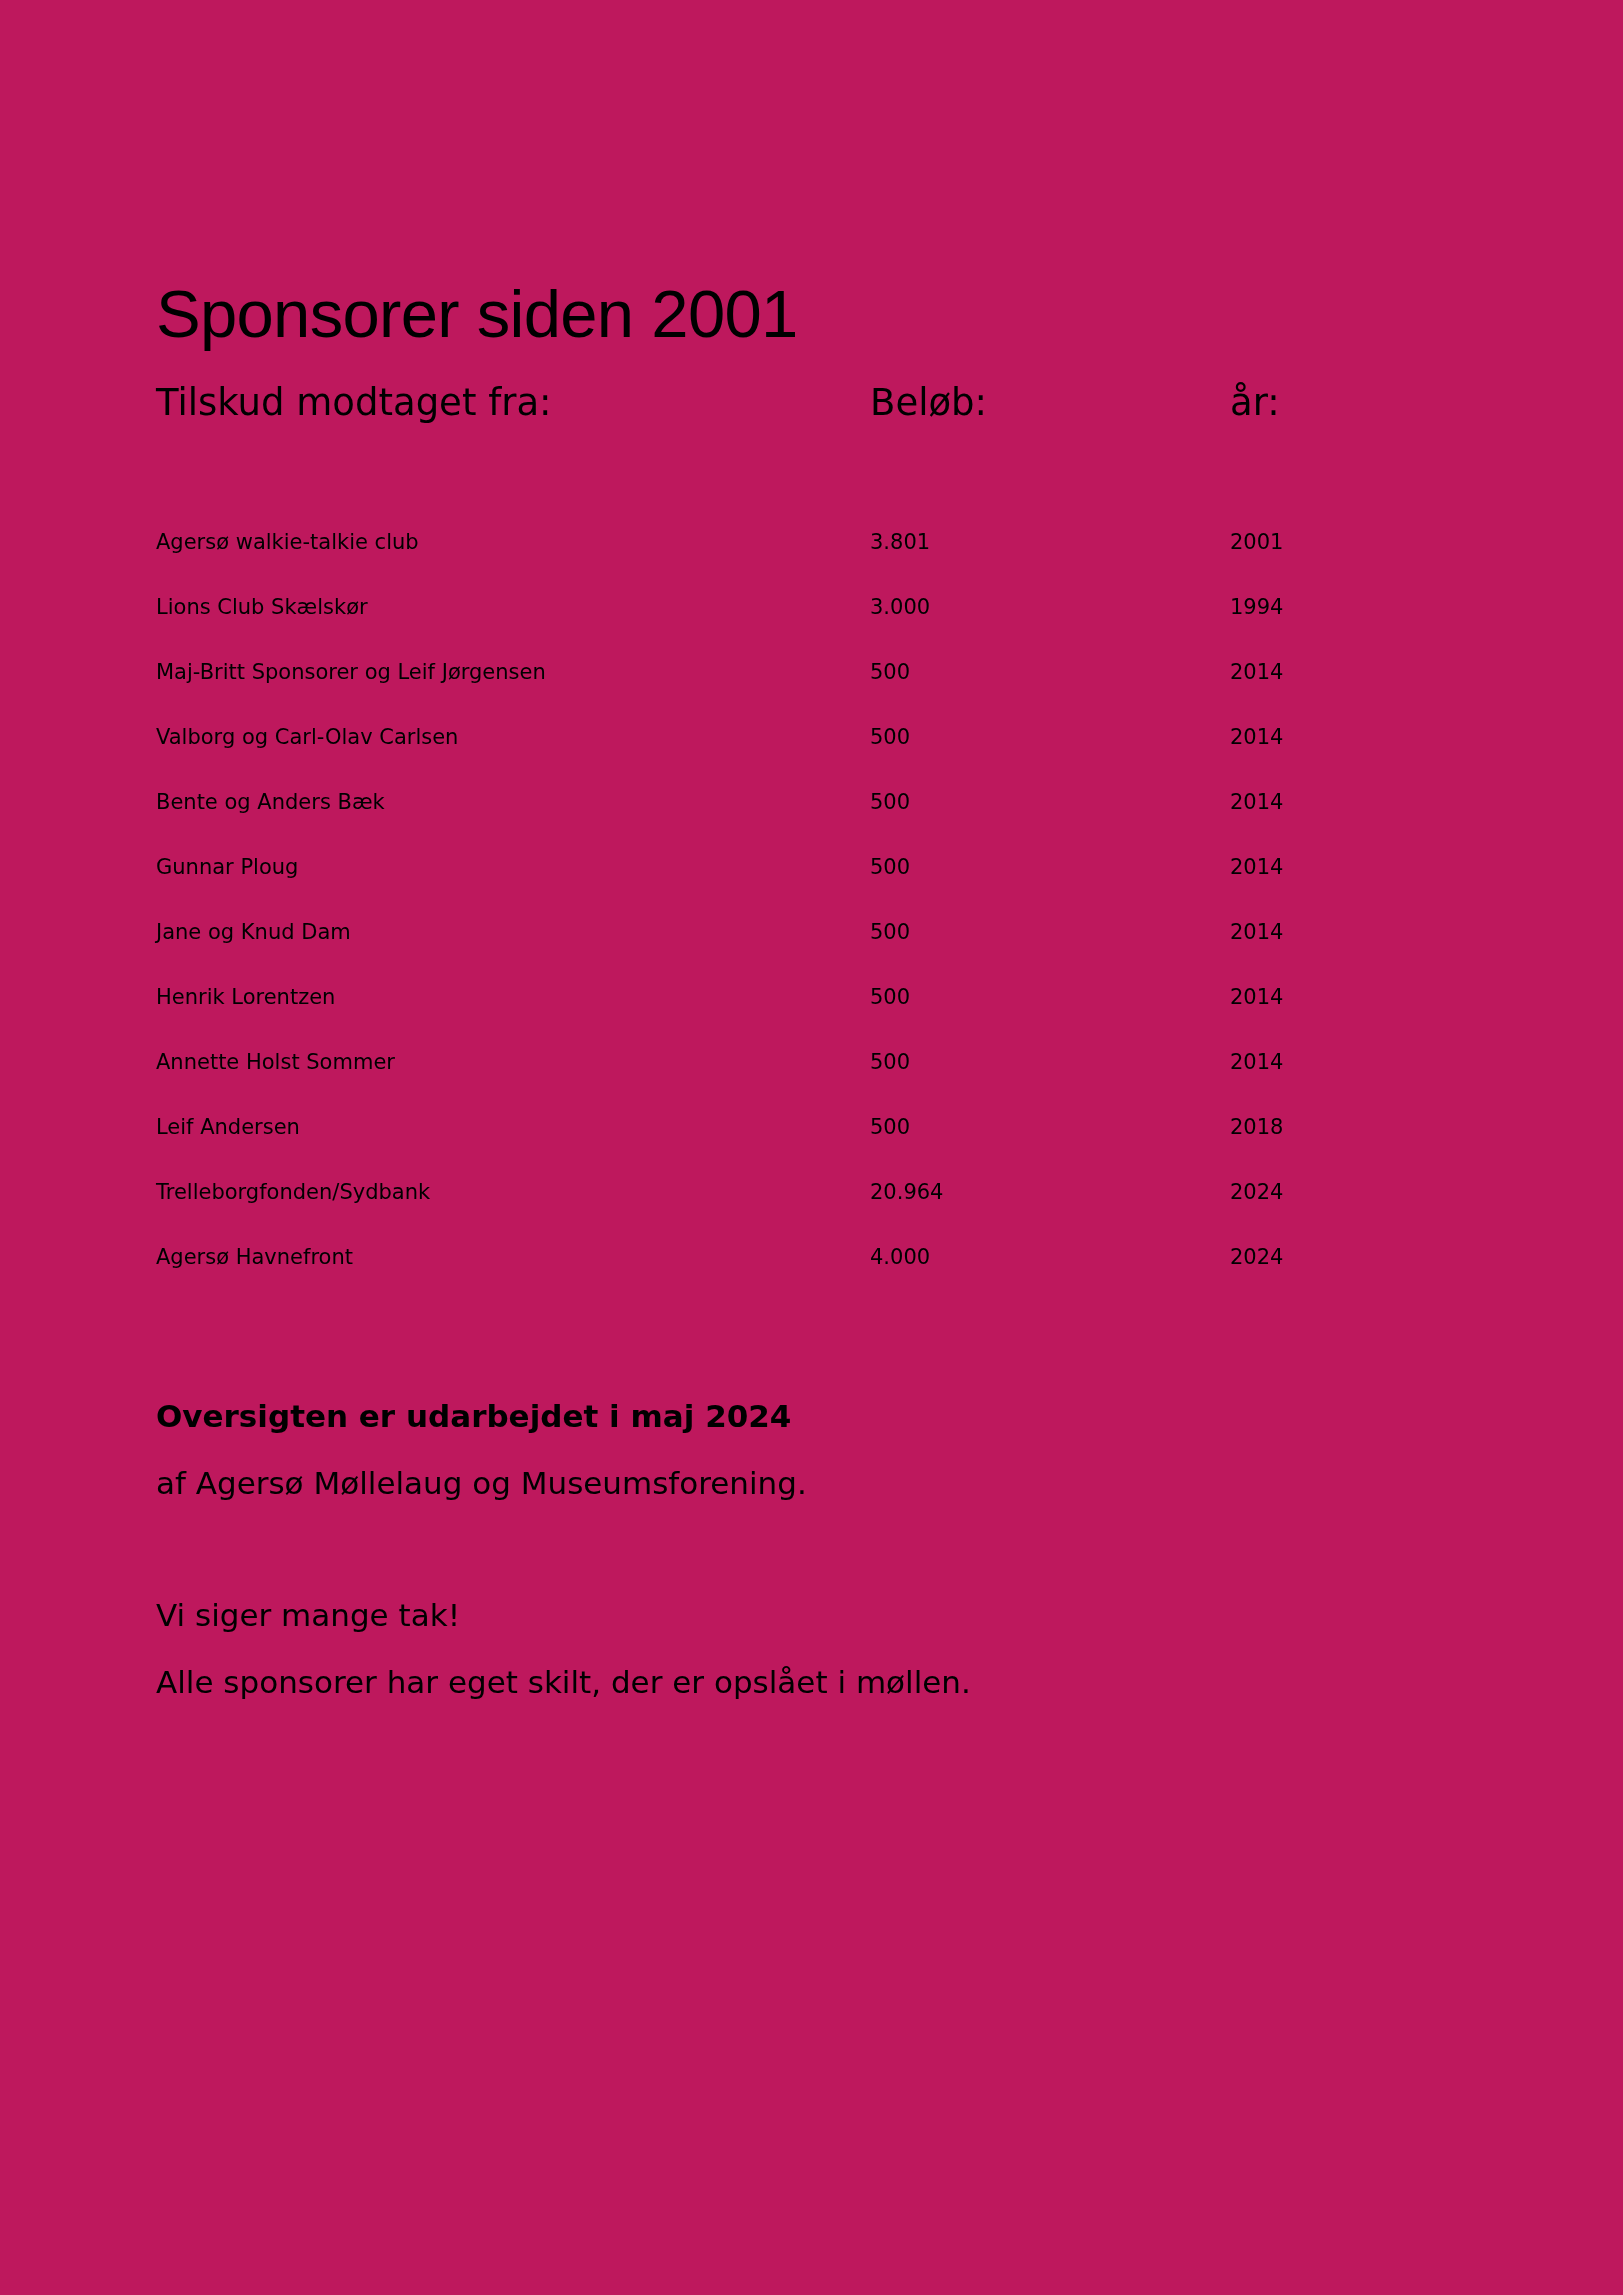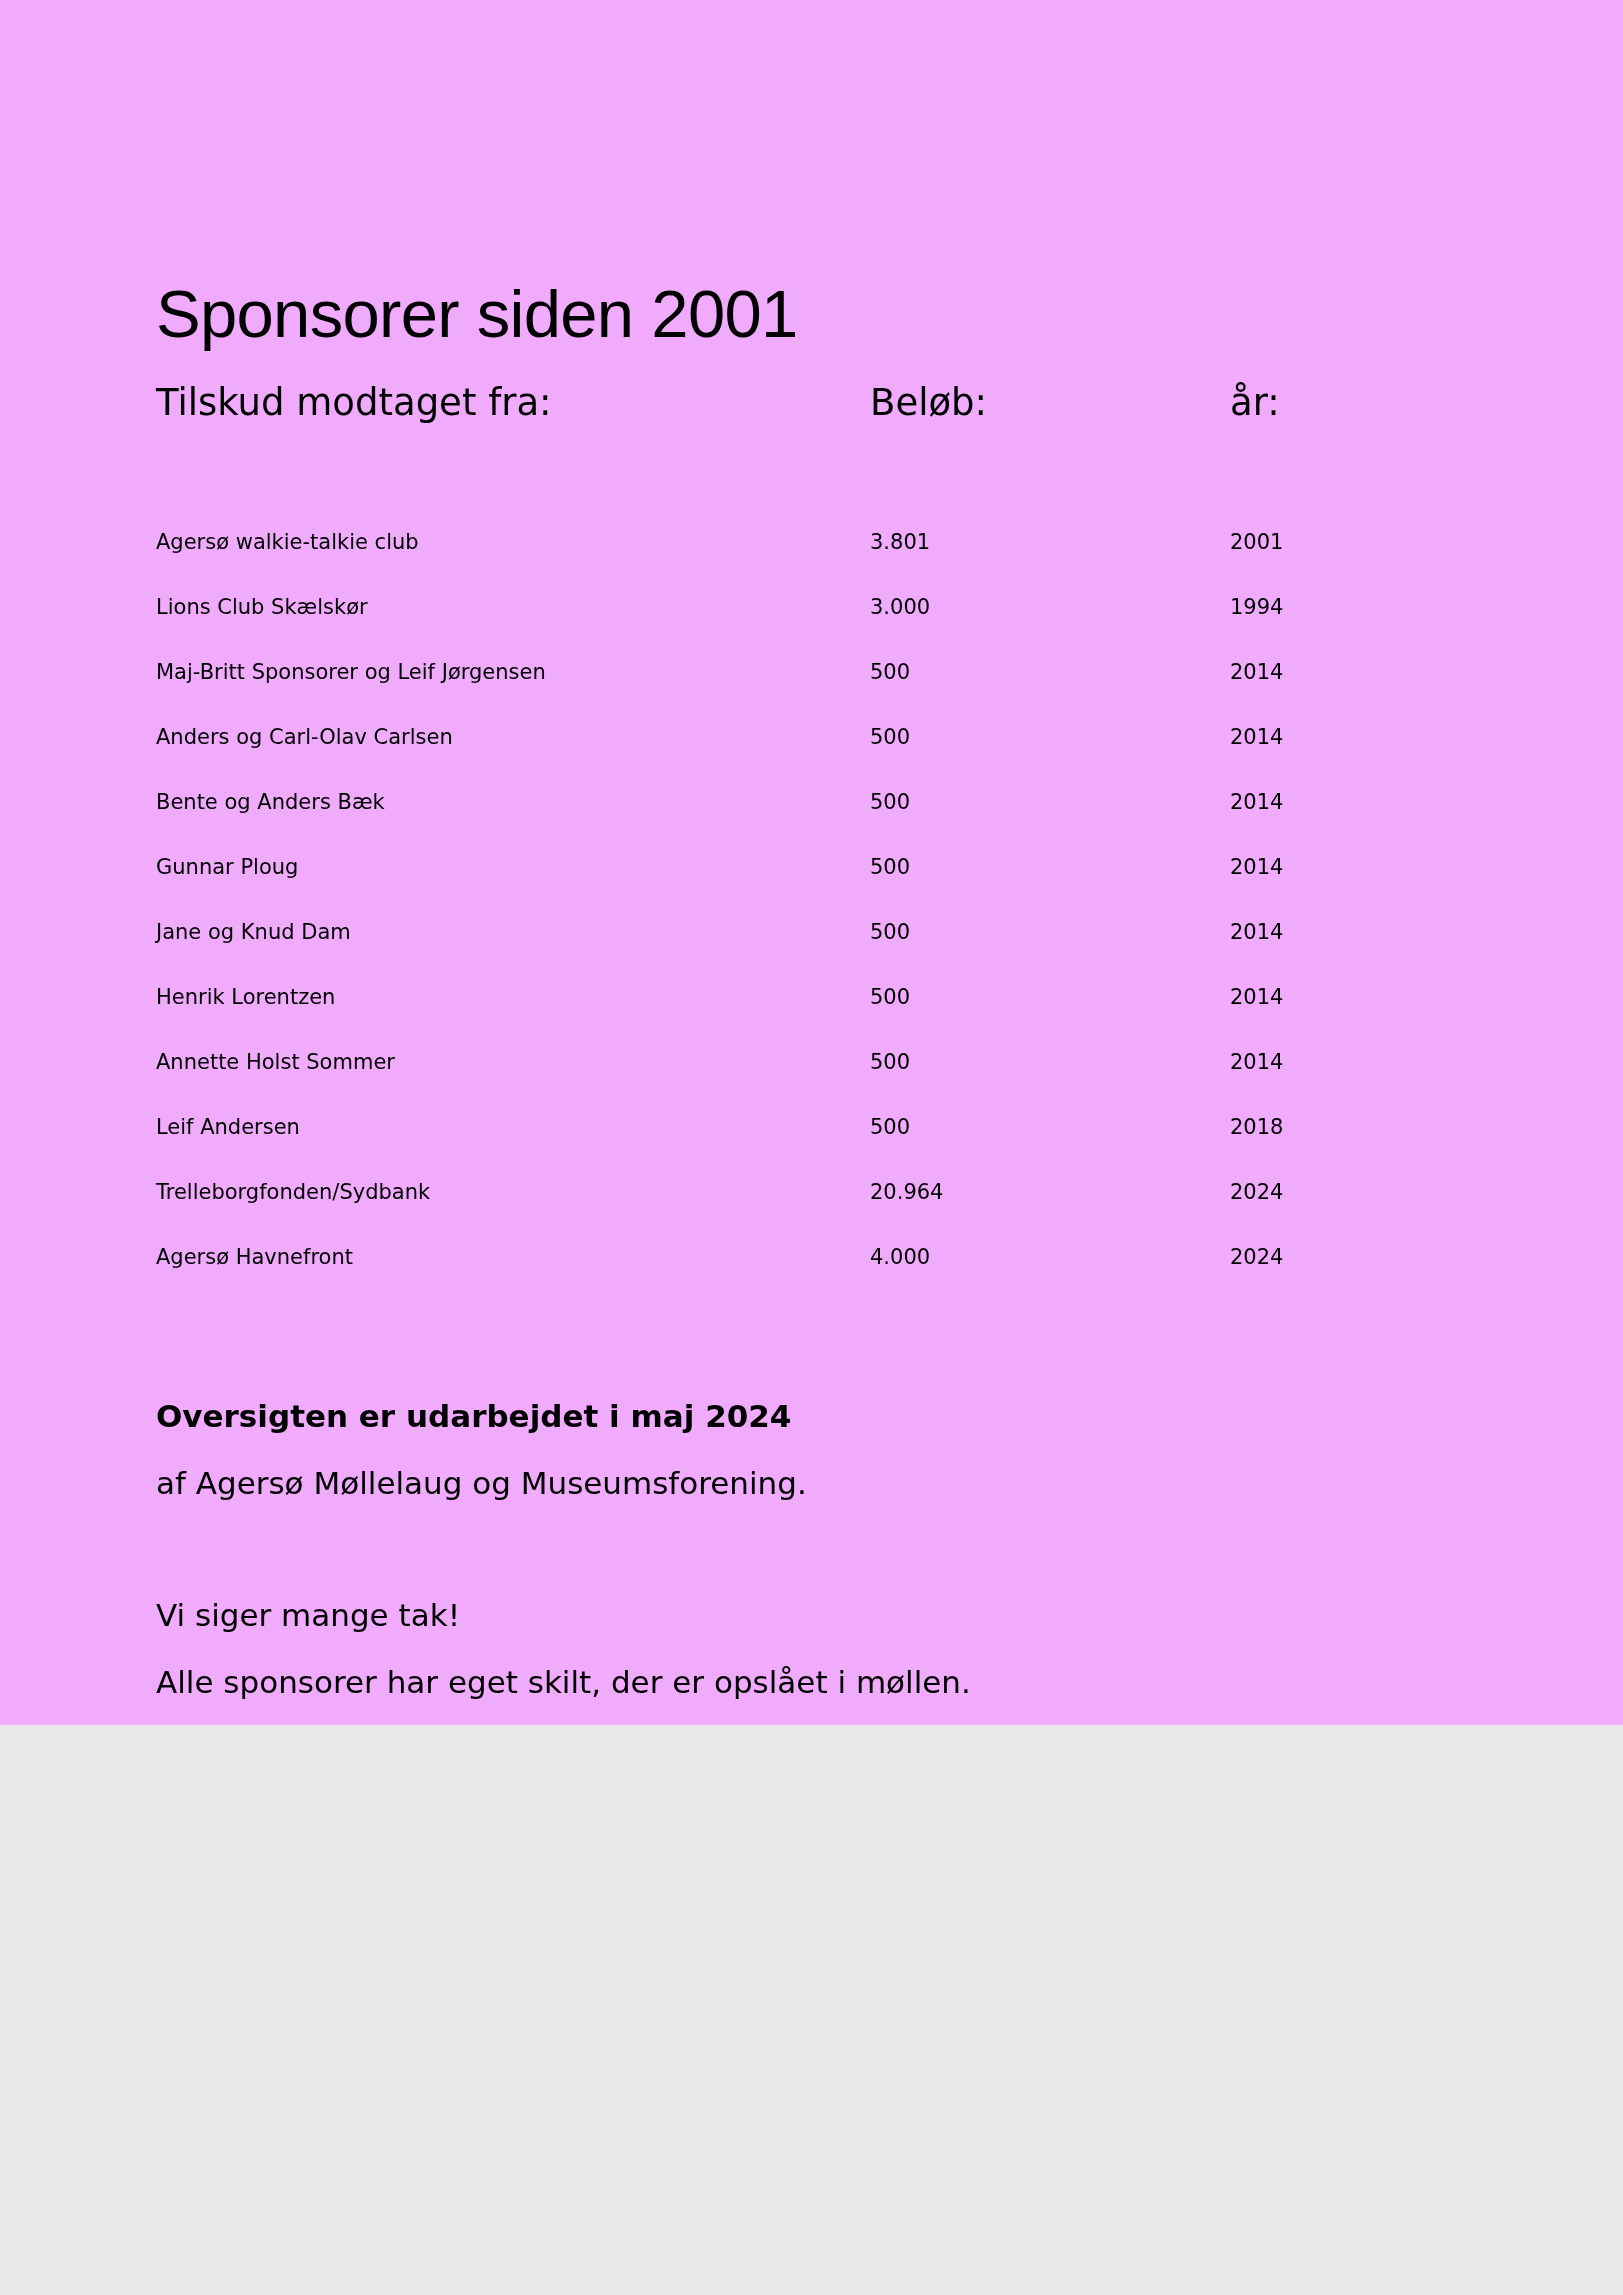--- a/index.html
+++ b/index.html
@@ -6,22 +6,22 @@
     margin: 0;
     padding: 0;
   }
   body {
     background: #e8e8e8;
     font-family: "DejaVu Sans", "Liberation Sans", sans-serif;
   }
   .page {
     position: relative;
     width: 1623px;
-    height: 1725px;
-    background: #f0abfc;
+    height: 2295px;
+    background: #be185d;
     color: #000000;
     overflow: hidden;
   }
   .doc-title {
     position: absolute;
     left: 156px;
     top: 230px;
     font-family: "Liberation Sans", sans-serif;
     font-size: 67px;
     font-weight: 400;
@@ -91,21 +91,21 @@
       <span>Lions Club Skælskør</span>
       <span>3.000</span>
       <span>1994</span>
     </div>
     <div class="grid-row">
       <span>Maj-Britt Sponsorer og Leif Jørgensen</span>
       <span>500</span>
       <span>2014</span>
     </div>
     <div class="grid-row">
-      <span>Anders og Carl-Olav Carlsen</span>
+      <span>Valborg og Carl-Olav Carlsen</span>
       <span>500</span>
       <span>2014</span>
     </div>
     <div class="grid-row">
       <span>Bente og Anders Bæk</span>
       <span>500</span>
       <span>2014</span>
     </div>
     <div class="grid-row">
       <span>Gunnar Ploug</span>

